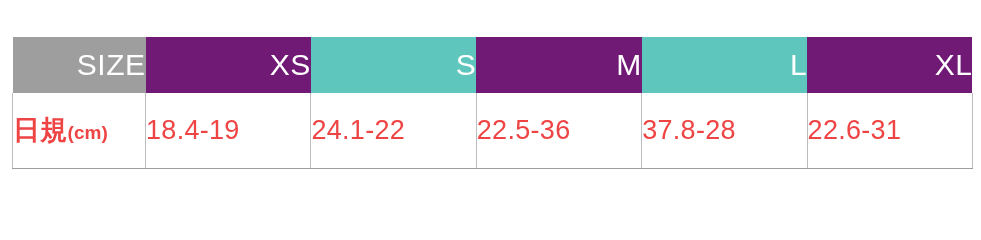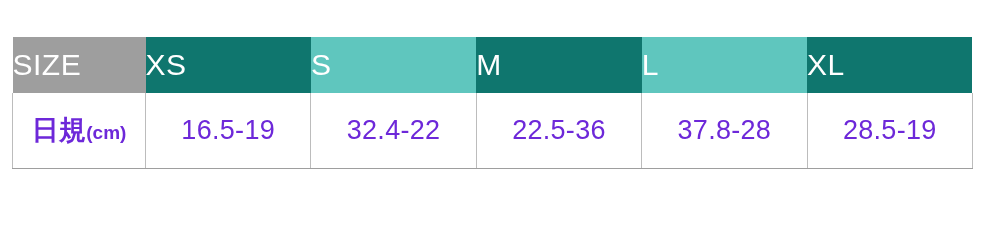--- a/index.html
+++ b/index.html
@@ -28,56 +28,56 @@
   }
 
   
   table.size-table thead tr {
     height: 56px;
   }
   table.size-table thead th {
     padding: 0;
     margin: 16px;
     border: 0;
-    text-align: left;
+    text-align: right;
     vertical-align: middle;
     font-weight: normal;
     color: #ffffff;
     font-size: 30px;
     letter-spacing: 0.5px;
     line-height: 1;
   }
   th.head-size {
     width: 133px;
     font-size: 26px;
     letter-spacing: 1px;
   }
   th.head-col {
     width: 165.4px;
   }
   th.tone-gray  { background: #9e9e9e; }
-  th.tone-blue  { background: #0f766e; }
+  th.tone-blue  { background: #701a75; }
   th.tone-teal  { background: #5fc6be; }
 
   
   table.size-table tbody tr {
     height: 75px;
   }
   table.size-table tbody td {
     padding: 0;
     margin: 0;
-    text-align: center;
+    text-align: left;
     vertical-align: middle;
     background: #ffffff;
     border-left: 1px solid #bcbcbc;
     border-right: 1px solid #bcbcbc;
     border-bottom: 1px solid #9e9e9e;
     border-top: 0;
     font-size: 27px;
-    color: #6d28d9;
+    color: #ef4444;
     line-height: 1;
     letter-spacing: 0.3px;
   }
   td.row-label {
     width: 133px;
     color: #231f20;
     font-size: 26px;
     font-weight: bold;
     white-space: nowrap;
   }
@@ -102,21 +102,21 @@
         <th class="head-col tone-blue">XS</th>
         <th class="head-col tone-teal">S</th>
         <th class="head-col tone-blue">M</th>
         <th class="head-col tone-teal">L</th>
         <th class="head-col tone-blue">XL</th>
       </tr>
     </thead>
     <tbody>
       <tr>
         <td class="row-label"><span>日規</span><span class="unit">(cm)</span></td>
-        <td class="val-cell">16.5-19</td>
-        <td class="val-cell">32.4-22</td>
+        <td class="val-cell">18.4-19</td>
+        <td class="val-cell">24.1-22</td>
         <td class="val-cell">22.5-36</td>
         <td class="val-cell">37.8-28</td>
-        <td class="val-cell">28.5-19</td>
+        <td class="val-cell">22.6-31</td>
       </tr>
     </tbody>
   </table>
 </div>
 
 </body></html>

